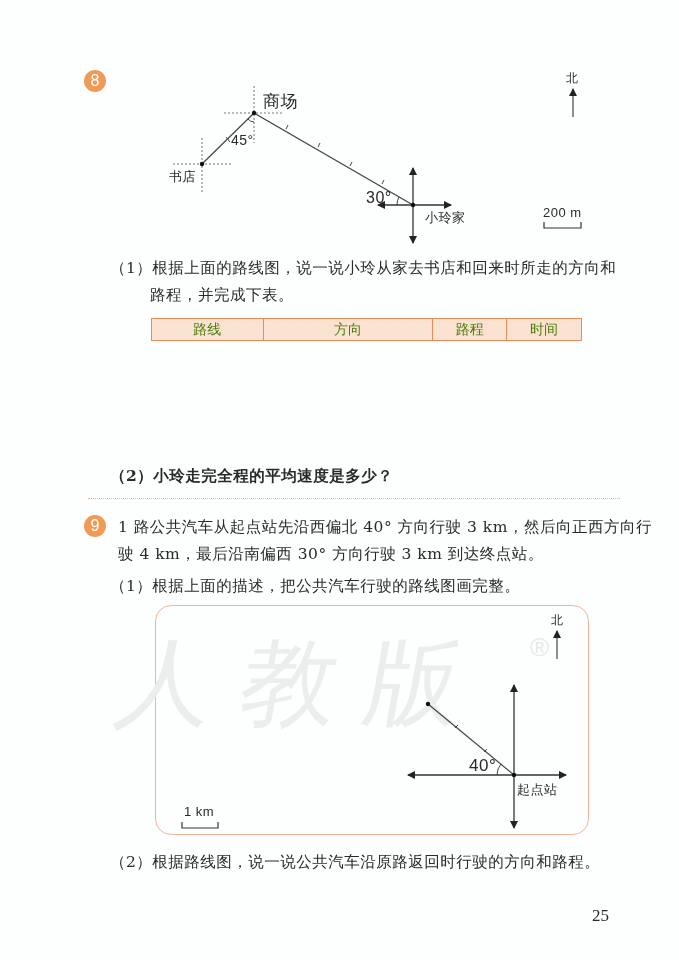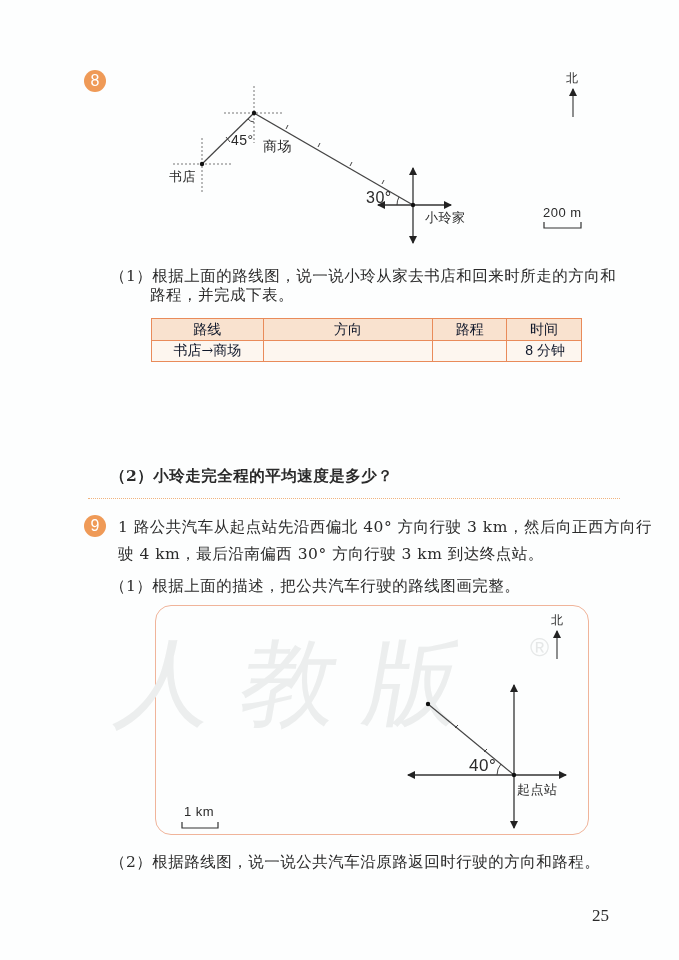--- a/index.html
+++ b/index.html
@@ -16,21 +16,21 @@
     font-size:16px; line-height:22px; text-align:center;
   }
   .line-text { position:absolute; font-size:15.5px; white-space:nowrap; letter-spacing:0.5px; }
   .sans { font-family:"Liberation Sans","DejaVu Sans",sans-serif; }
   table.route {
     position:absolute; left:151px; top:318px; width:431px;
     border-collapse:collapse; font-size:14px; background:#fdf6ef;
   }
   table.route td, table.route th {
     border:1.5px solid #e98b5a; height:20px; padding:0; text-align:center;
-    font-weight:normal; color:#0f172a;
+    font-weight:normal; color:#4d7c0f;
   }
   table.route thead th { background:#f9e2cf; height:21px; }
   table.route td.time { text-align:right; padding-right:16px; }
   table.route td.diag { position:relative; }
   .dash-sep { position:absolute; left:88px; top:498px; width:532px; border-top:1.5px dotted #f0b37e; }
   .frame {
     position:absolute; left:155px; top:605px; width:432px; height:228px;
     border:1.5px solid #f0b49a; border-radius:16px;
   }
   .watermark {
@@ -85,53 +85,47 @@
 
   <circle cx="254" cy="113" r="2.2" fill="#111"></circle>
   <circle cx="202" cy="164" r="2.2" fill="#111"></circle>
   <circle cx="413" cy="205" r="2.2" fill="#111"></circle>
 
   <line x1="573" y1="117" x2="573" y2="89" stroke="#444" stroke-width="1.2" marker-end="url(#arr)"></line>
 
   <path d="M544,222 L544,228 L581,228 L581,222" fill="none" stroke="#333" stroke-width="1.2"></path>
 </svg>
 
-<div class="line-text" style="left:263px;top:90px;font-size:14px;margin-top:48px;">商场</div>
+<div class="line-text" style="left:263px;top:90px;font-size:17px;">商场</div>
 <div class="line-text" style="left:169px;top:168px;font-size:13px;">书店</div>
 <div class="line-text" style="left:425px;top:209px;font-size:13px;">小玲家</div>
 <div class="line-text sans" style="left:231px;top:132px;font-size:14px;">45°</div>
 <div class="line-text sans" style="left:366px;top:189px;font-size:16px;">30°</div>
 <div class="line-text" style="left:566px;top:70px;font-size:12px;">北</div>
 <div class="line-text sans" style="left:543px;top:205px;font-size:13px;">200 m</div>
 
-<div class="line-text" style="left:110px;top:266px;">（1）根据上面的路线图，说一说小玲从家去书店和回来时所走的方向和</div>
+<div class="line-text" style="left:110px;top:258px;">（1）根据上面的路线图，说一说小玲从家去书店和回来时所走的方向和</div>
 <div class="line-text" style="left:150px;top:285px;">路程，并完成下表。</div>
 
 <table class="route">
   <colgroup>
     <col style="width:112px">
       <col style="width:170px">
       <col style="width:74px">
       <col style="width:75px">
   </colgroup>
   <thead>
     <tr>
       <th>路线</th>
       <th>方向</th>
       <th>路程</th>
       <th>时间</th>
     </tr>
   </thead>
   <tbody>
-    <tr>
-      <td>书店→商场</td>
-      <td></td>
-      <td></td>
-      <td class="time sans">8 分钟</td>
-    </tr>
   </tbody>
 </table>
 
 <div class="line-text" style="left:110px;top:466px;font-weight:bold;">（2）小玲走完全程的平均速度是多少？</div>
 
 <div class="dash-sep"></div>
 
 <div class="badge" style="left:84px;top:515px;">9</div>
 <div class="line-text" style="left:118px;top:517px;">1 路公共汽车从起点站先沿西偏北 40° 方向行驶 3 km，然后向正西方向行</div>
 <div class="line-text" style="left:118px;top:544px;">驶 4 km，最后沿南偏西 30° 方向行驶 3 km 到达终点站。</div>

